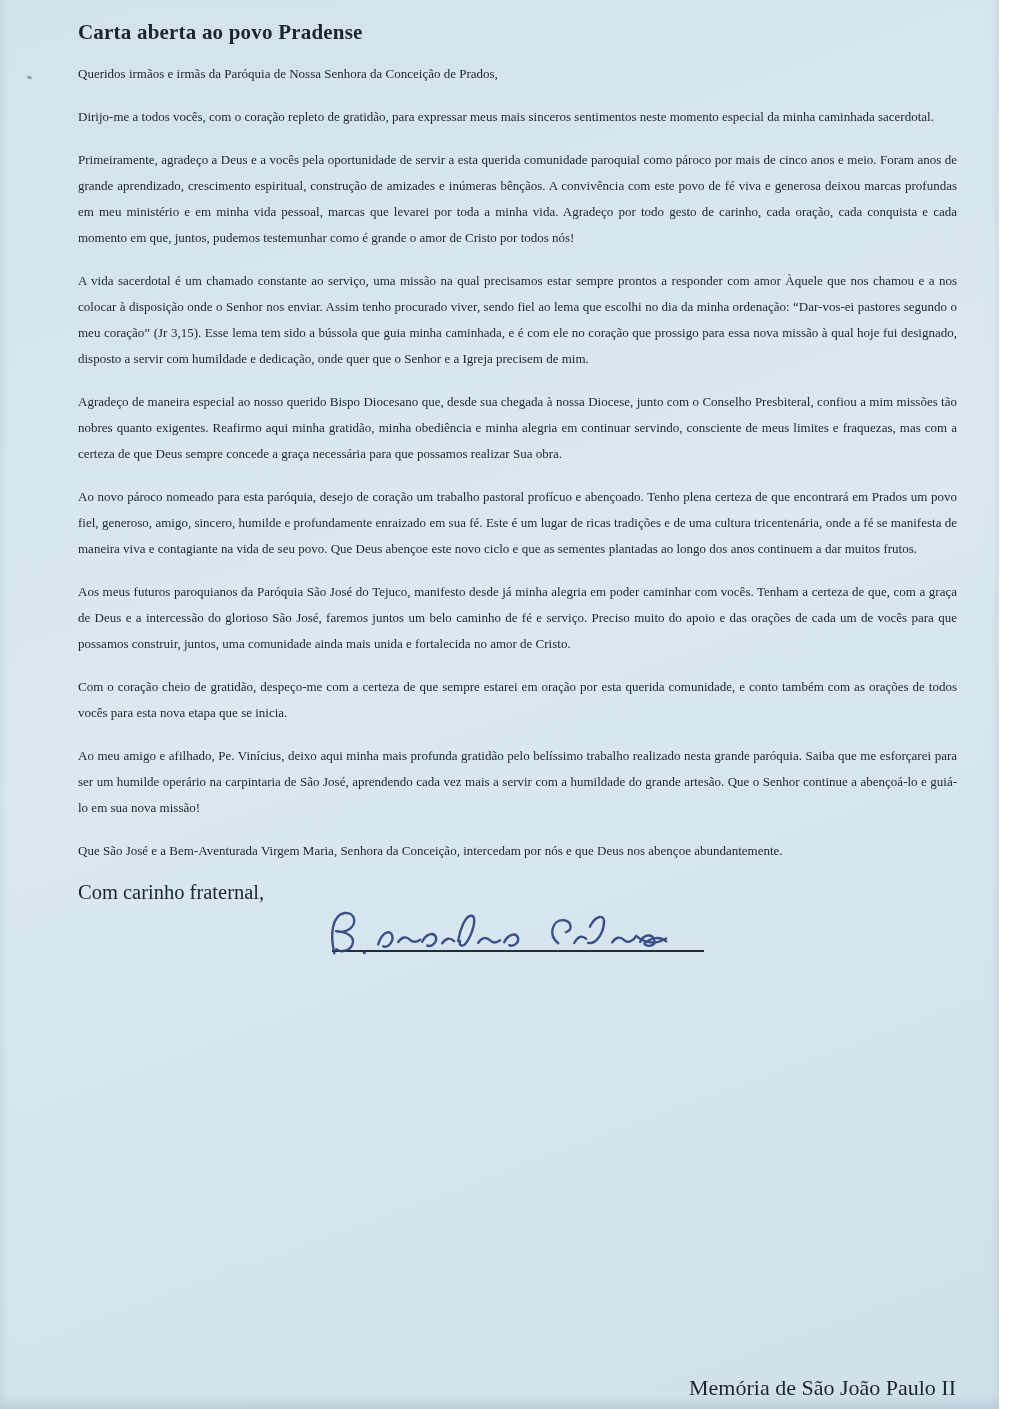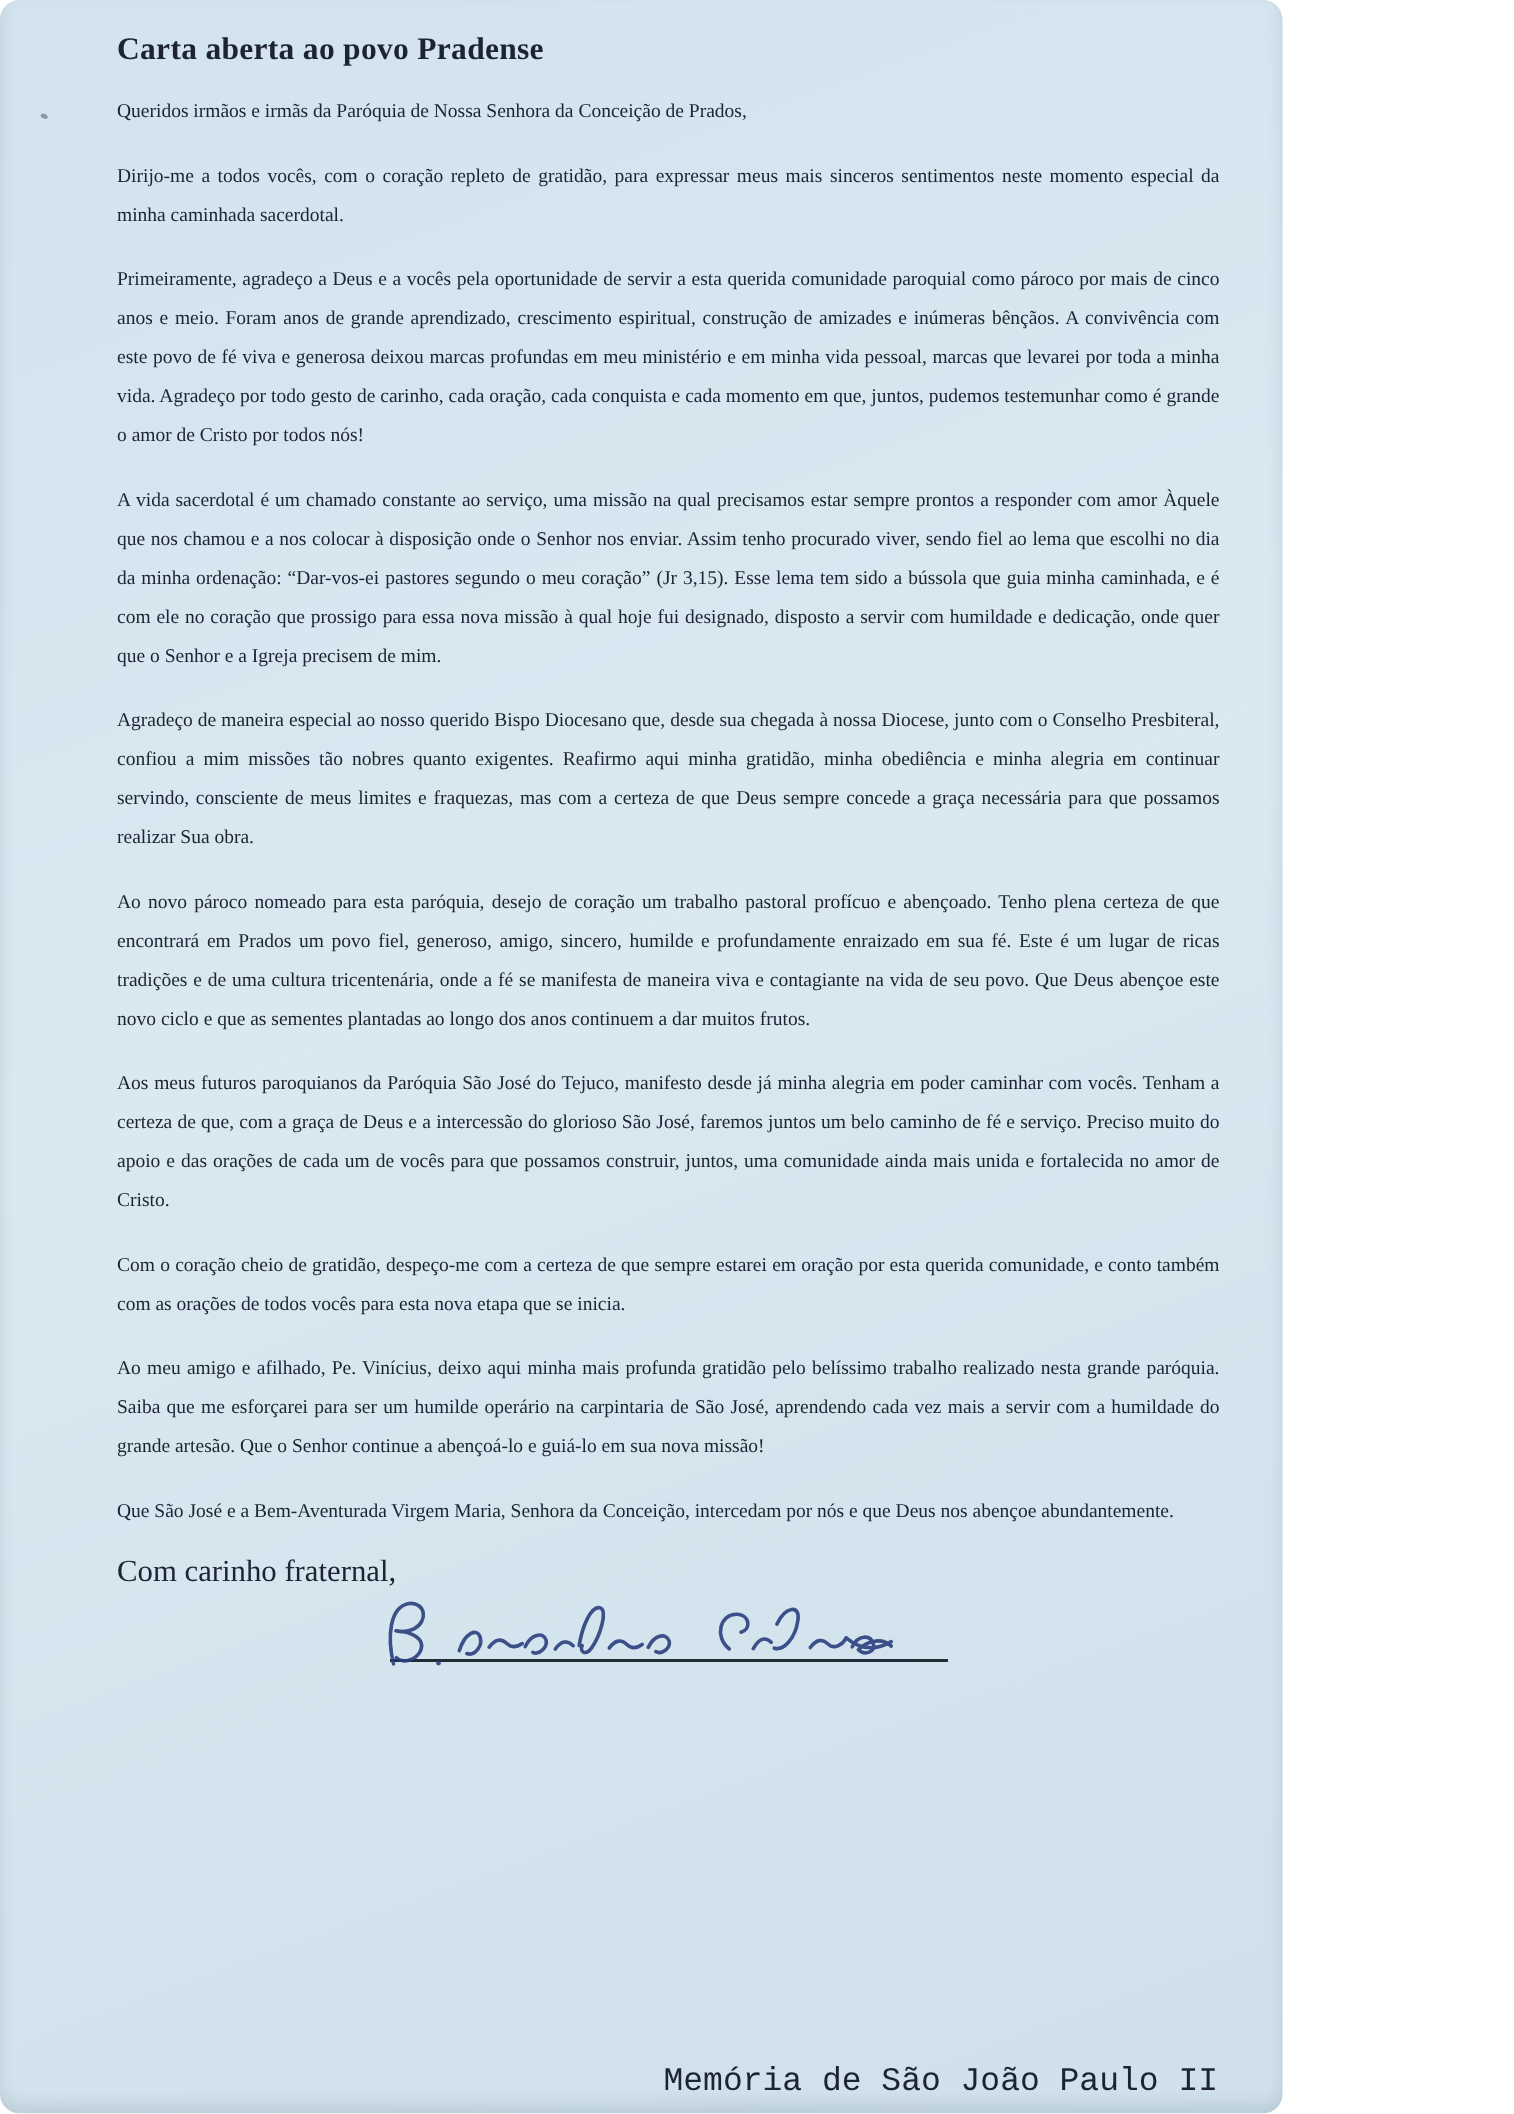--- a/index.html
+++ b/index.html
@@ -7,28 +7,27 @@
     padding: 0;
   }
   body {
     width: 1009px;
     height: 1409px;
     font-family: "Liberation Serif", serif;
     overflow: hidden;
   }
   .page {
     position: relative;
-    width: 855px;
+    width: 999px;
     height: 1409px;
     box-sizing: border-box;
     padding: 20px 42px 0 78px;
     background: linear-gradient(160deg, #d3e3ed 0%, #d9e8f1 45%, #cfe0ea 100%);
     box-shadow: inset 0 -6px 10px rgba(90,110,125,0.18);
     color: #1b2430;
-    border-radius: 13px;
   }
   .speck {
     position: absolute;
     left: 27px;
     top: 76px;
     width: 5px;
     height: 3px;
     background: #4a5a66;
     border-radius: 50%;
     opacity: 0.55;
@@ -70,21 +69,20 @@
   .footer {
     position: absolute;
     right: 39px;
     bottom: 6px;
     text-align: right;
   }
   .footer p {
     font-size: 22px;
     line-height: 31px;
     margin: 0;
-    font-family: Liberation Mono, monospace;
   }
   .footer p:first-child {
     padding-right: 4px;
   }
 </style>
 </head>
 <body>
 
 <div class="page">
   <div class="speck"></div>

